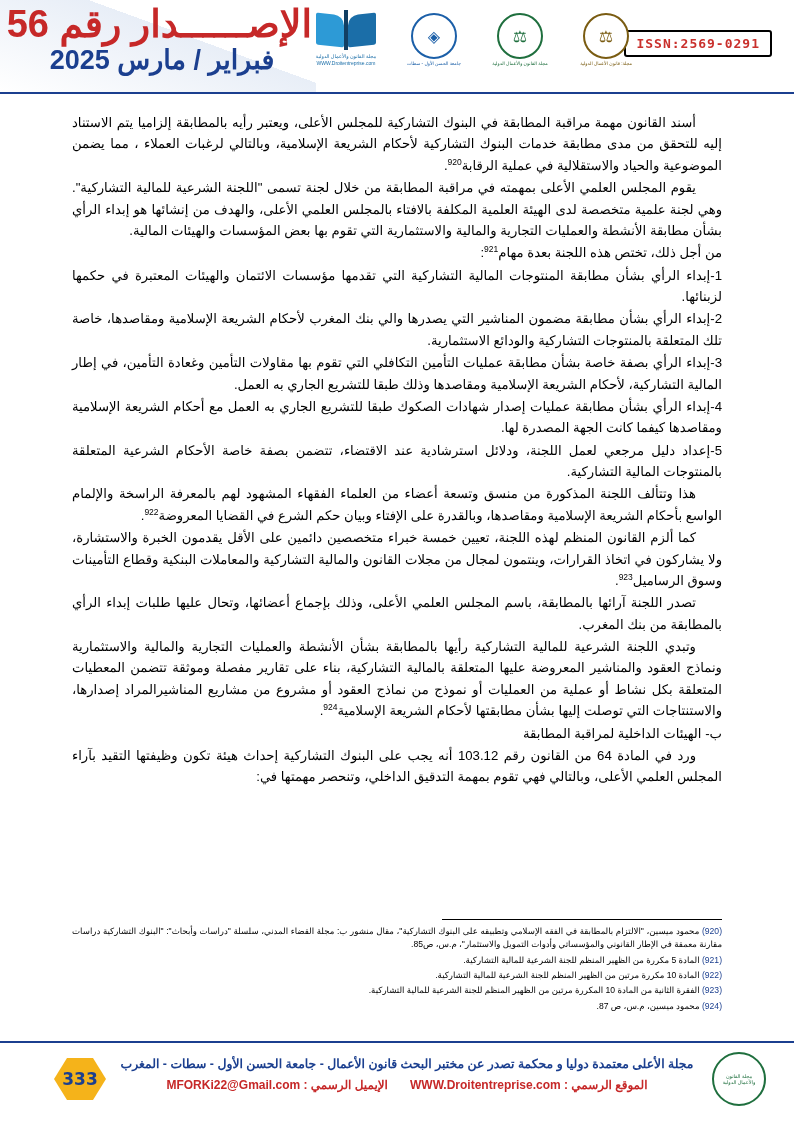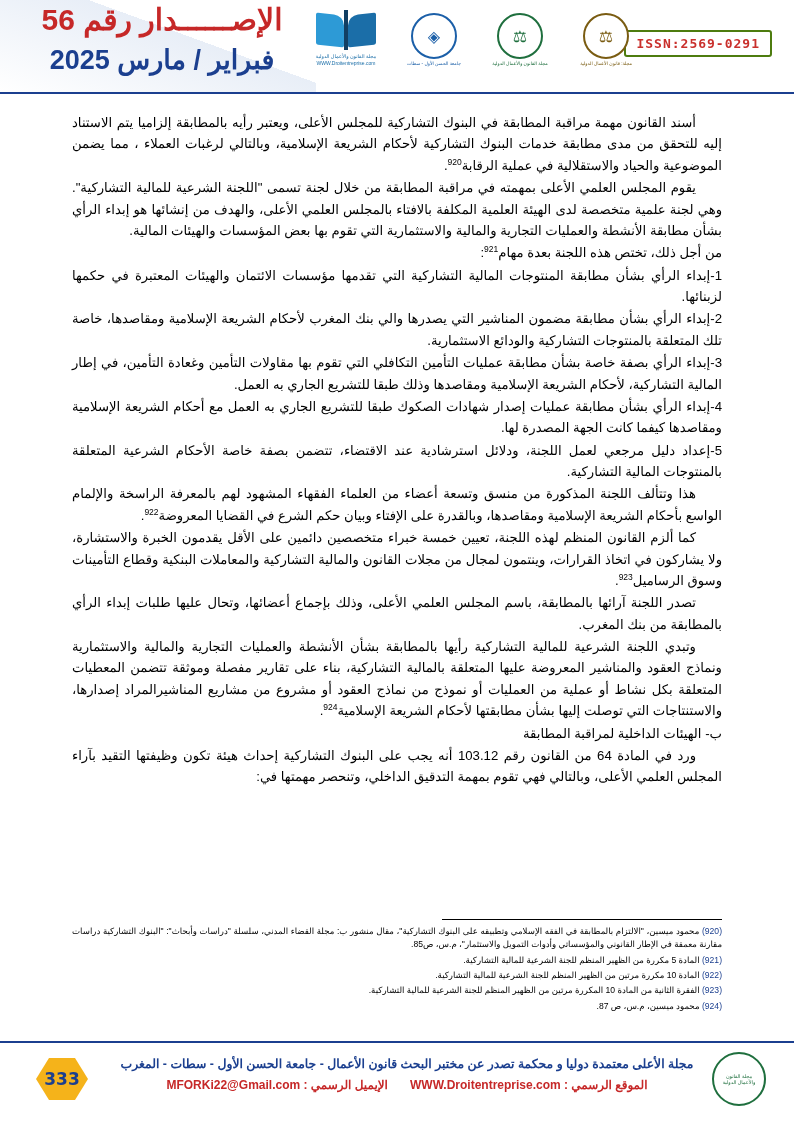--- a/index.html
+++ b/index.html
@@ -25,21 +25,21 @@
   
   .header {
     position: relative;
     height: 92px;
     width: 100%;
   }
   .issn-badge {
     position: absolute;
     top: 30px;
     right: 22px;
-    border: 2px solid #4d7c0f;
+    border: 2px solid #000000;
     color: #c9302c;
     font-weight: bold;
     font-size: 13px;
     letter-spacing: 1px;
     padding: 4px 10px;
     border-radius: 3px;
     background: #fff;
     font-family: "DejaVu Sans Mono", monospace;
   }
   .logos {
@@ -130,23 +130,23 @@
   .issue-banner .sweep {
     position: absolute;
     inset: 0;
     background: linear-gradient(200deg, #ffffff 0%, #ffffff 40%, #e8eef7 40%, #ffffff 100%);
   }
   .issue-line1 {
     position: absolute;
     top: 2px;
     left: 12px;
     width: 300px;
-    text-align: center;
-    direction: rtl;
-    font-size: 30px;
+    text-align: left;
+    direction: rtl;
+    font-size: 38px;
     font-weight: bold;
     color: #c62828;
     letter-spacing: 0;
     white-space: nowrap;
   }
   .issue-line2 {
     position: absolute;
     top: 44px;
     left: 12px;
     width: 300px;
@@ -266,21 +266,21 @@
   .footer-line2 {
     color: #c62828;
     font-weight: bold;
     font-size: 12px;
     direction: rtl;
   }
   .footer-line2 .lat { direction: ltr; unicode-bidi: embed; }
   .page-badge {
     position: absolute;
     top: 12px;
-    left: 36px;
+    left: 54px;
     width: 52px;
     height: 42px;
   }
   .hex {
     width: 52px;
     height: 42px;
     background: #f5b31a;
     clip-path: polygon(25% 0%, 75% 0%, 100% 50%, 75% 100%, 25% 100%, 0% 50%);
     display: flex;
     align-items: center;

